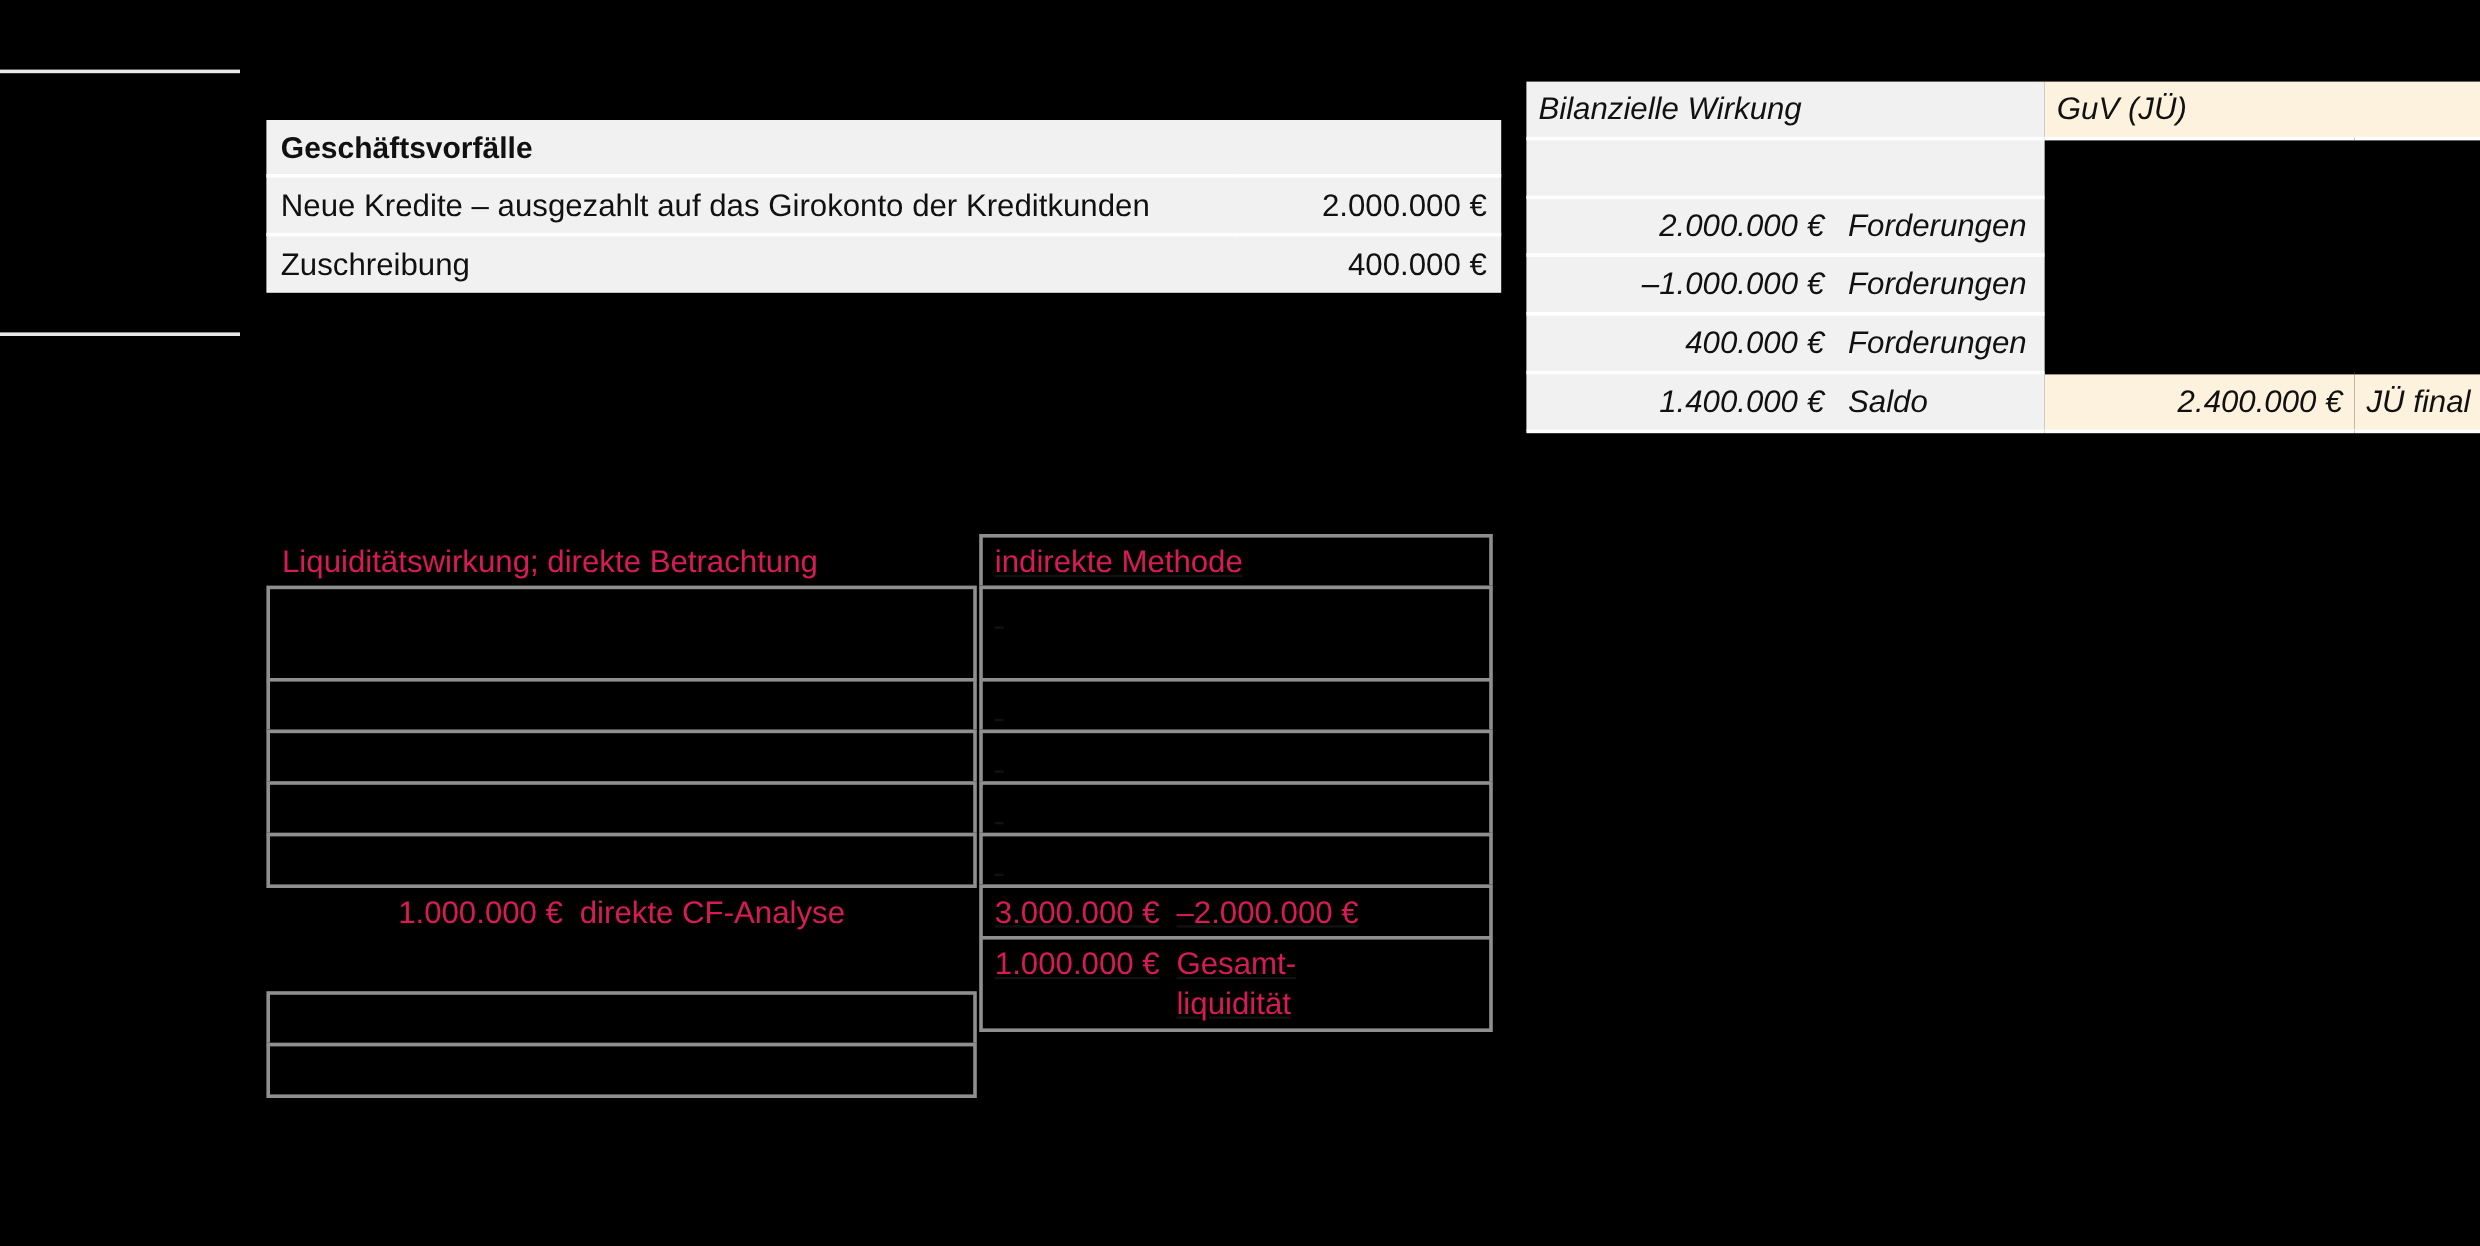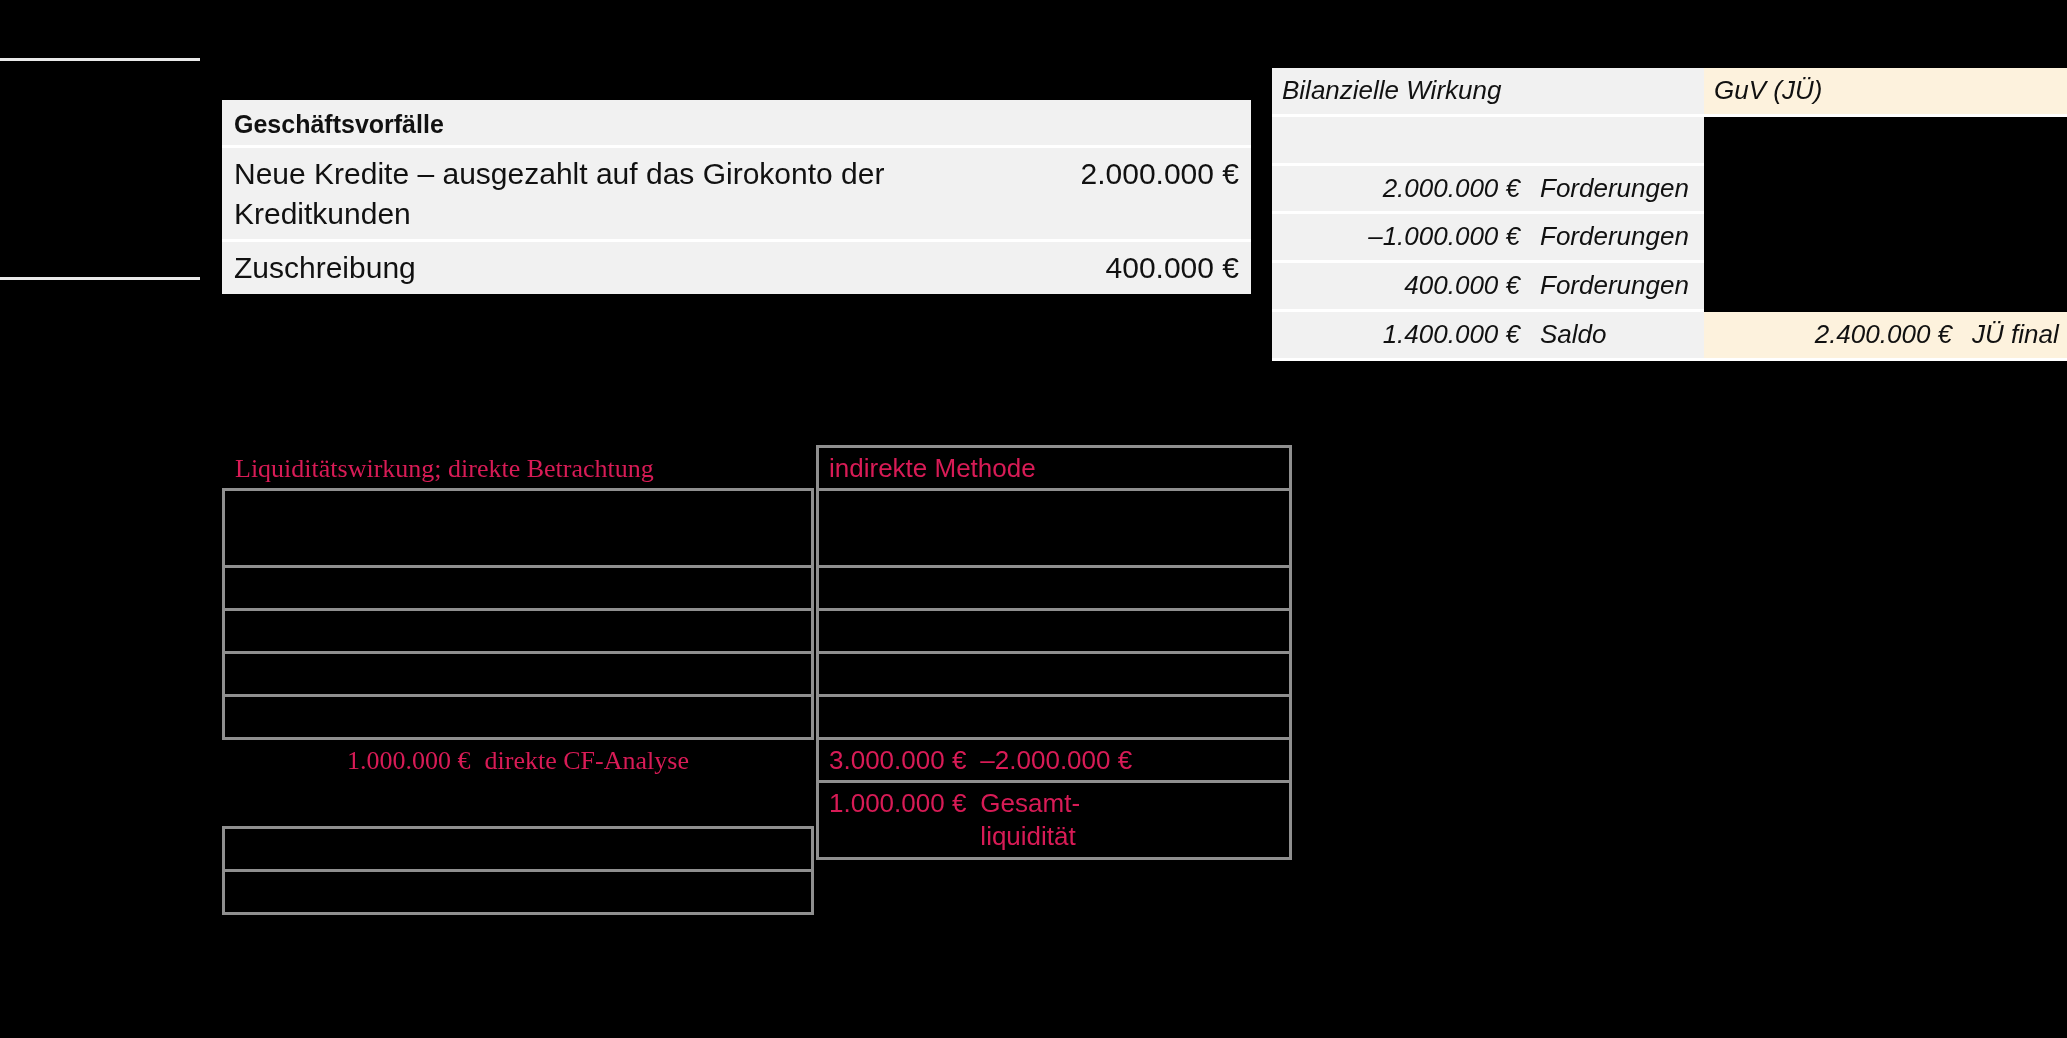--- a/index.html
+++ b/index.html
@@ -32,21 +32,21 @@
   
   #gv-table {
     left: 222px;
     top: 100px;
     width: 1029px;
     background: #f1f1f1;
     border-collapse: collapse;
   }
   #gv-table td {
     padding: 6px 12px;
-    font-size: 30px;
+    font-size: 26px;
     line-height: 1.32;
     vertical-align: top;
     color: #111111;
     border-bottom: 3px solid #ffffff;
   }
   #gv-table tr:last-child td { border-bottom: none; }
   #gv-table .head {
     font-weight: bold;
     font-size: 25px;
     padding-bottom: 4px;
@@ -83,22 +83,22 @@
     width: 238px;
   }
   #bw-table .lbl { white-space: nowrap; }
 
   
   #liq-wrap {
     left: 222px;
     top: 445px;
     width: 1030px;
   }
-  .liq-col-left  { position: absolute; left: 0px;   width: 592px; font-family: Liberation Serif, serif; }
-  .liq-col-right { position: absolute; left: 594px; width: 476px; }
+  .liq-col-left  { position: absolute; left: 0px;   width: 592px; }
+  .liq-col-right { position: absolute; left: 594px; width: 428px; text-decoration: underline; }
 
   .cell {
     box-sizing: border-box;
     border: 3px solid #8f8f8f;
     background: #000000;
     color: #d81b56;
     font-size: 26px;
     line-height: 1.28;
     padding: 4px 10px;
     margin-top: -3px;

